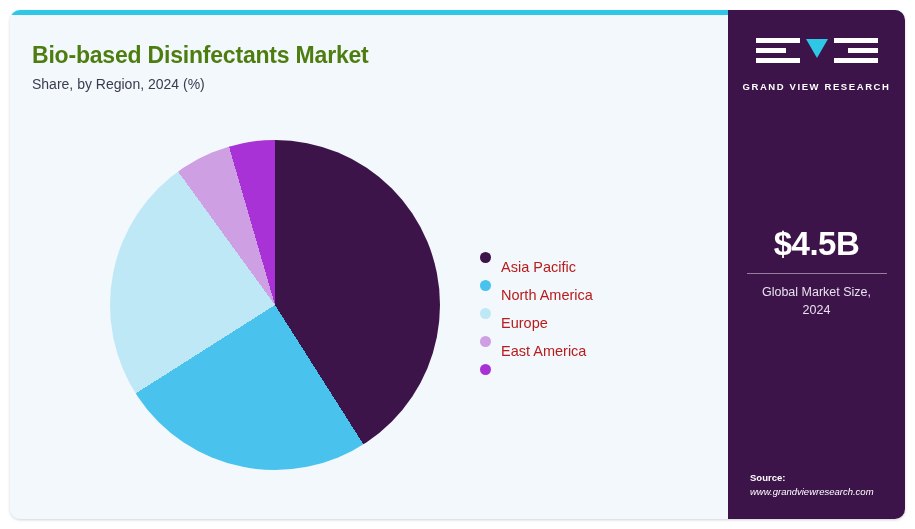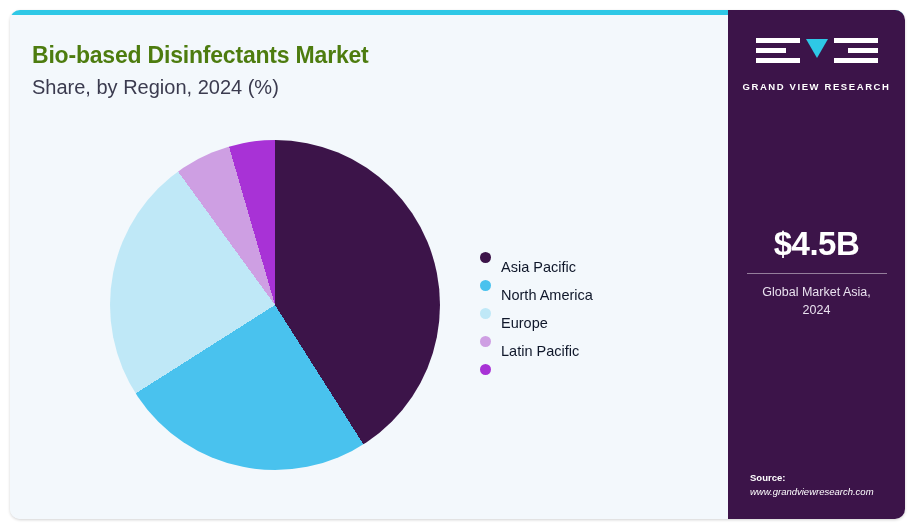--- a/index.html
+++ b/index.html
@@ -47,21 +47,21 @@
     top: 27px;
     font-size: 23px;
     font-weight: bold;
     color: #4d7c0f;
     letter-spacing: -0.2px;
   }
   #chart-subtitle {
     position: absolute;
     left: 22px;
     top: 61px;
-    font-size: 20px;
+    font-size: 14px;
     color: #3b3b4f;
   }
   #pie-wrap {
     position: absolute;
     left: 100px;
     top: 125px;
     width: 330px;
     height: 330px;
   }
   #pie {
@@ -82,21 +82,21 @@
   }
   .legend-dot {
     width: 11px;
     height: 11px;
     border-radius: 50%;
     margin-right: 10px;
     flex: 0 0 auto;
   }
   .legend-label {
     font-size: 14.5px;
-    color: #0f172a;
+    color: #b91c1c;
     white-space: nowrap;
     margin-top: 20px;
   }
   
   #right-panel {
     position: absolute;
     left: 718px;
     top: 0;
     width: 213px;
     height: 509px;
@@ -219,21 +219,21 @@
       <div class="legend-row">
         <span class="legend-dot" style="background: rgb(73, 194, 238);"></span>
         <span class="legend-label">North America</span>
       </div>
       <div class="legend-row">
         <span class="legend-dot" style="background: rgb(191, 232, 247);"></span>
         <span class="legend-label">Europe</span>
       </div>
       <div class="legend-row">
         <span class="legend-dot" style="background: rgb(206, 159, 227);"></span>
-        <span class="legend-label">Latin Pacific</span>
+        <span class="legend-label">East America</span>
       </div>
       <div class="legend-row">
         <span class="legend-dot" style="background: rgb(168, 50, 214);"></span>
       </div>
     </div>
 
   </div>
 
   <div id="right-panel" style="background: rgb(60, 20, 73);">
 
@@ -251,21 +251,21 @@
           <div class="lbar b3"></div>
         </div>
       </div>
       <div id="logo-text">GRAND VIEW RESEARCH</div>
     </div>
 
     <div id="stat-block">
       <div id="stat-value">$4.5B</div>
       <div id="stat-divider"></div>
       <div id="stat-caption">
-        <div>Global Market Asia,</div>
+        <div>Global Market Size,</div>
         <div>2024</div>
       </div>
     </div>
 
     <div id="source-block">
       <div id="source-label">Source:</div>
       <div id="source-url">www.grandviewresearch.com</div>
     </div>
 
   </div>

